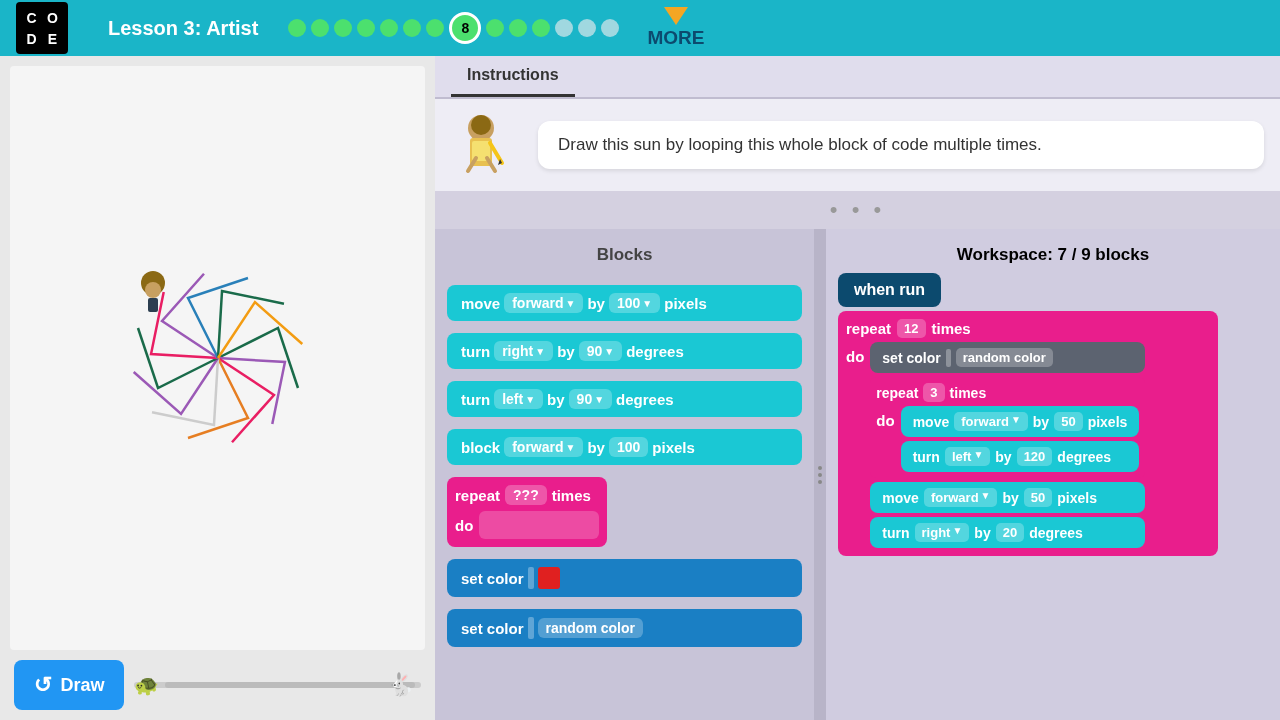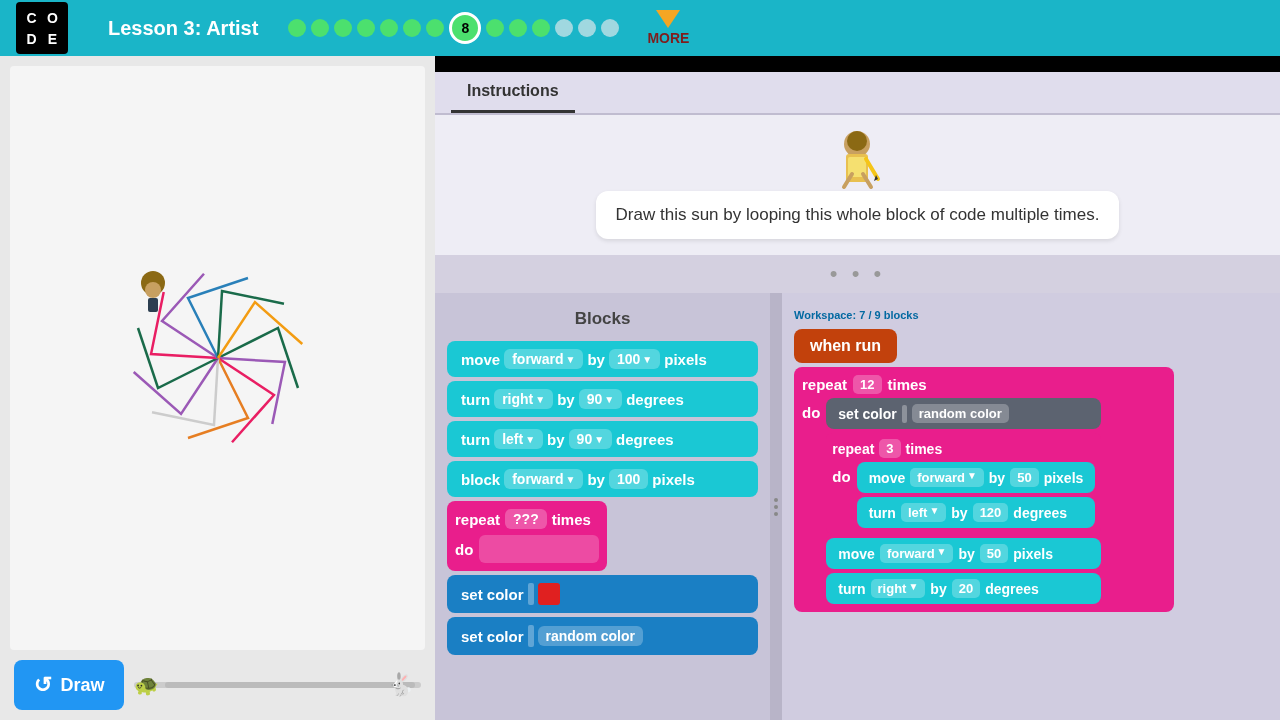--- a/index.html
+++ b/index.html
@@ -56,22 +56,22 @@
       border: 3px solid #fff;
       display: flex; align-items: center; justify-content: center;
       color: #000;
       font-weight: bold;
       font-size: 14px;
     }
     .dot.gray { background: #a0d8e0; }
     #more-btn {
       background: transparent;
       border: none;
-      color: #7f1d1d;
-      font-size: 14px;
+      color: #0c4a6e;
+      font-size: 19px;
       font-weight: bold;
       cursor: pointer;
       display: flex; flex-direction: column; align-items: center; gap: 2px;
       margin-left: 8px;
     }
     .triangle-down {
       width: 0; height: 0;
       border-left: 12px solid transparent;
       border-right: 12px solid transparent;
       border-top: 18px solid #f5a623;
@@ -154,21 +154,20 @@
       cursor: pointer;
       text-decoration: none;
     }
 
     
     #right-panel {
       flex: 1;
       display: flex;
       flex-direction: column;
       background: #d4d0e0;
-      margin-top: 16px;
     }
 
     
     #instructions-bar {
       background: #e0dded;
       padding: 0 16px;
       border-bottom: 2px solid #c0bcd0;
     }
     #instructions-tab {
       display: inline-block;
@@ -177,23 +176,22 @@
       font-weight: bold;
       color: #333;
       border-bottom: 3px solid #333;
       cursor: pointer;
     }
     #instructions-content {
       display: flex;
       align-items: center;
       background: #eeedf5;
       padding: 16px;
-      gap: 0;
+      gap: 27px;
       min-height: 80px;
-      flex-direction: column;
     }
     #character-avatar {
       width: 60px; height: 60px;
       font-size: 48px;
       display: flex; align-items: center; justify-content: center;
     }
     #instruction-text {
       font-size: 17px;
       color: #333;
       background: #fff;
@@ -212,50 +210,50 @@
 
     
     #workspace-row {
       display: flex;
       flex: 1;
       overflow: hidden;
     }
 
     
     #blocks-panel {
-      width: 335px;
+      width: 379px;
       background: #c8c4d8;
       flex-shrink: 0;
       overflow-y: auto;
       padding: 12px;
       display: flex;
       flex-direction: column;
-      gap: 4px;
+      gap: 12px;
     }
     #blocks-header {
       text-align: center;
       font-size: 17px;
       font-weight: bold;
       color: #444;
       padding: 4px 0 8px;
     }
 
     
     #code-workspace {
       flex: 1;
       background: #d0cce0;
       padding: 12px;
       overflow-y: auto;
       position: relative;
     }
     #workspace-header {
-      text-align: left;
-      font-size: 11px;
-      font-weight: bold;
-      color: #0369a1;
+      text-align: center;
+      font-size: 17px;
+      font-weight: bold;
+      color: #000000;
       padding: 4px 0 8px;
     }
 
     
     .block {
       display: inline-flex;
       align-items: center;
       gap: 4px;
       padding: 8px 14px;
       border-radius: 8px;
@@ -277,21 +275,21 @@
       display: inline-flex;
       align-items: center;
       gap: 2px;
     }
     .dropdown-arrow {
       font-size: 10px;
     }
 
     
     #when-run-block {
-      background: #c2410c;
+      background: #0c4a6e;
       border-radius: 8px;
       padding: 8px 16px;
       display: inline-flex;
       color: #fff;
       font-size: 16px;
       font-weight: bold;
       margin-bottom: 4px;
     }
 
     .ws-repeat-outer {

